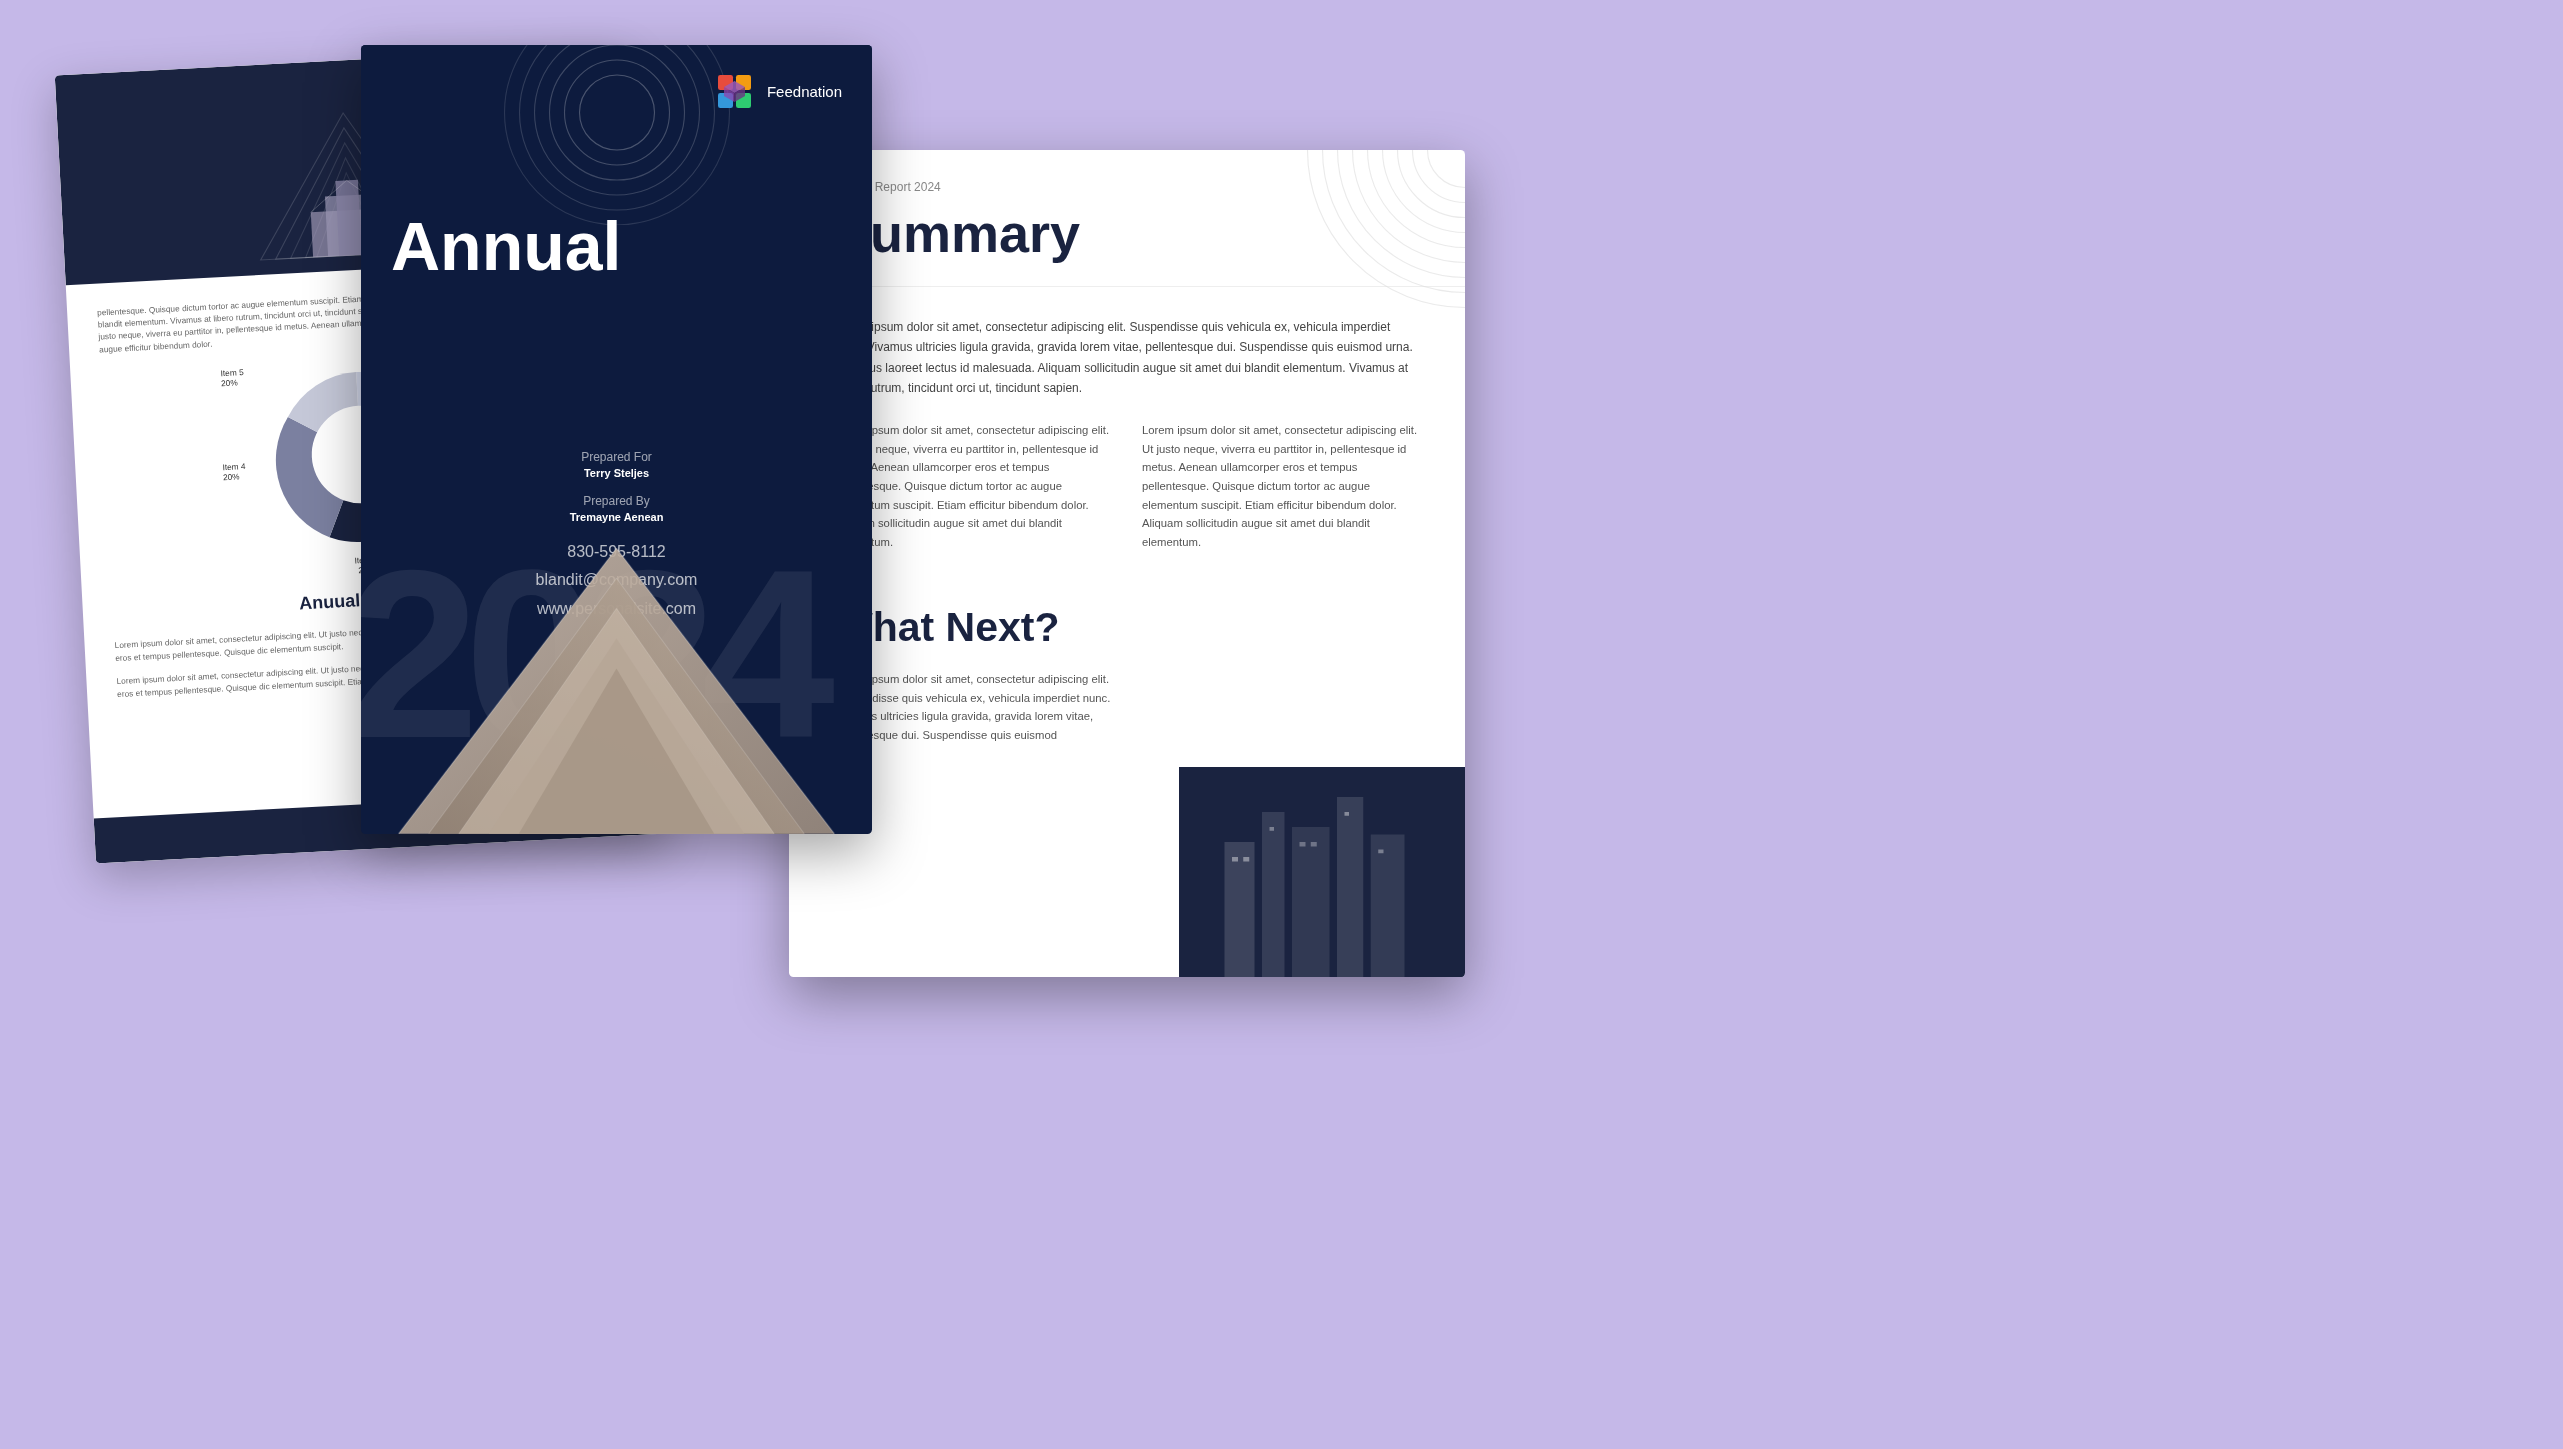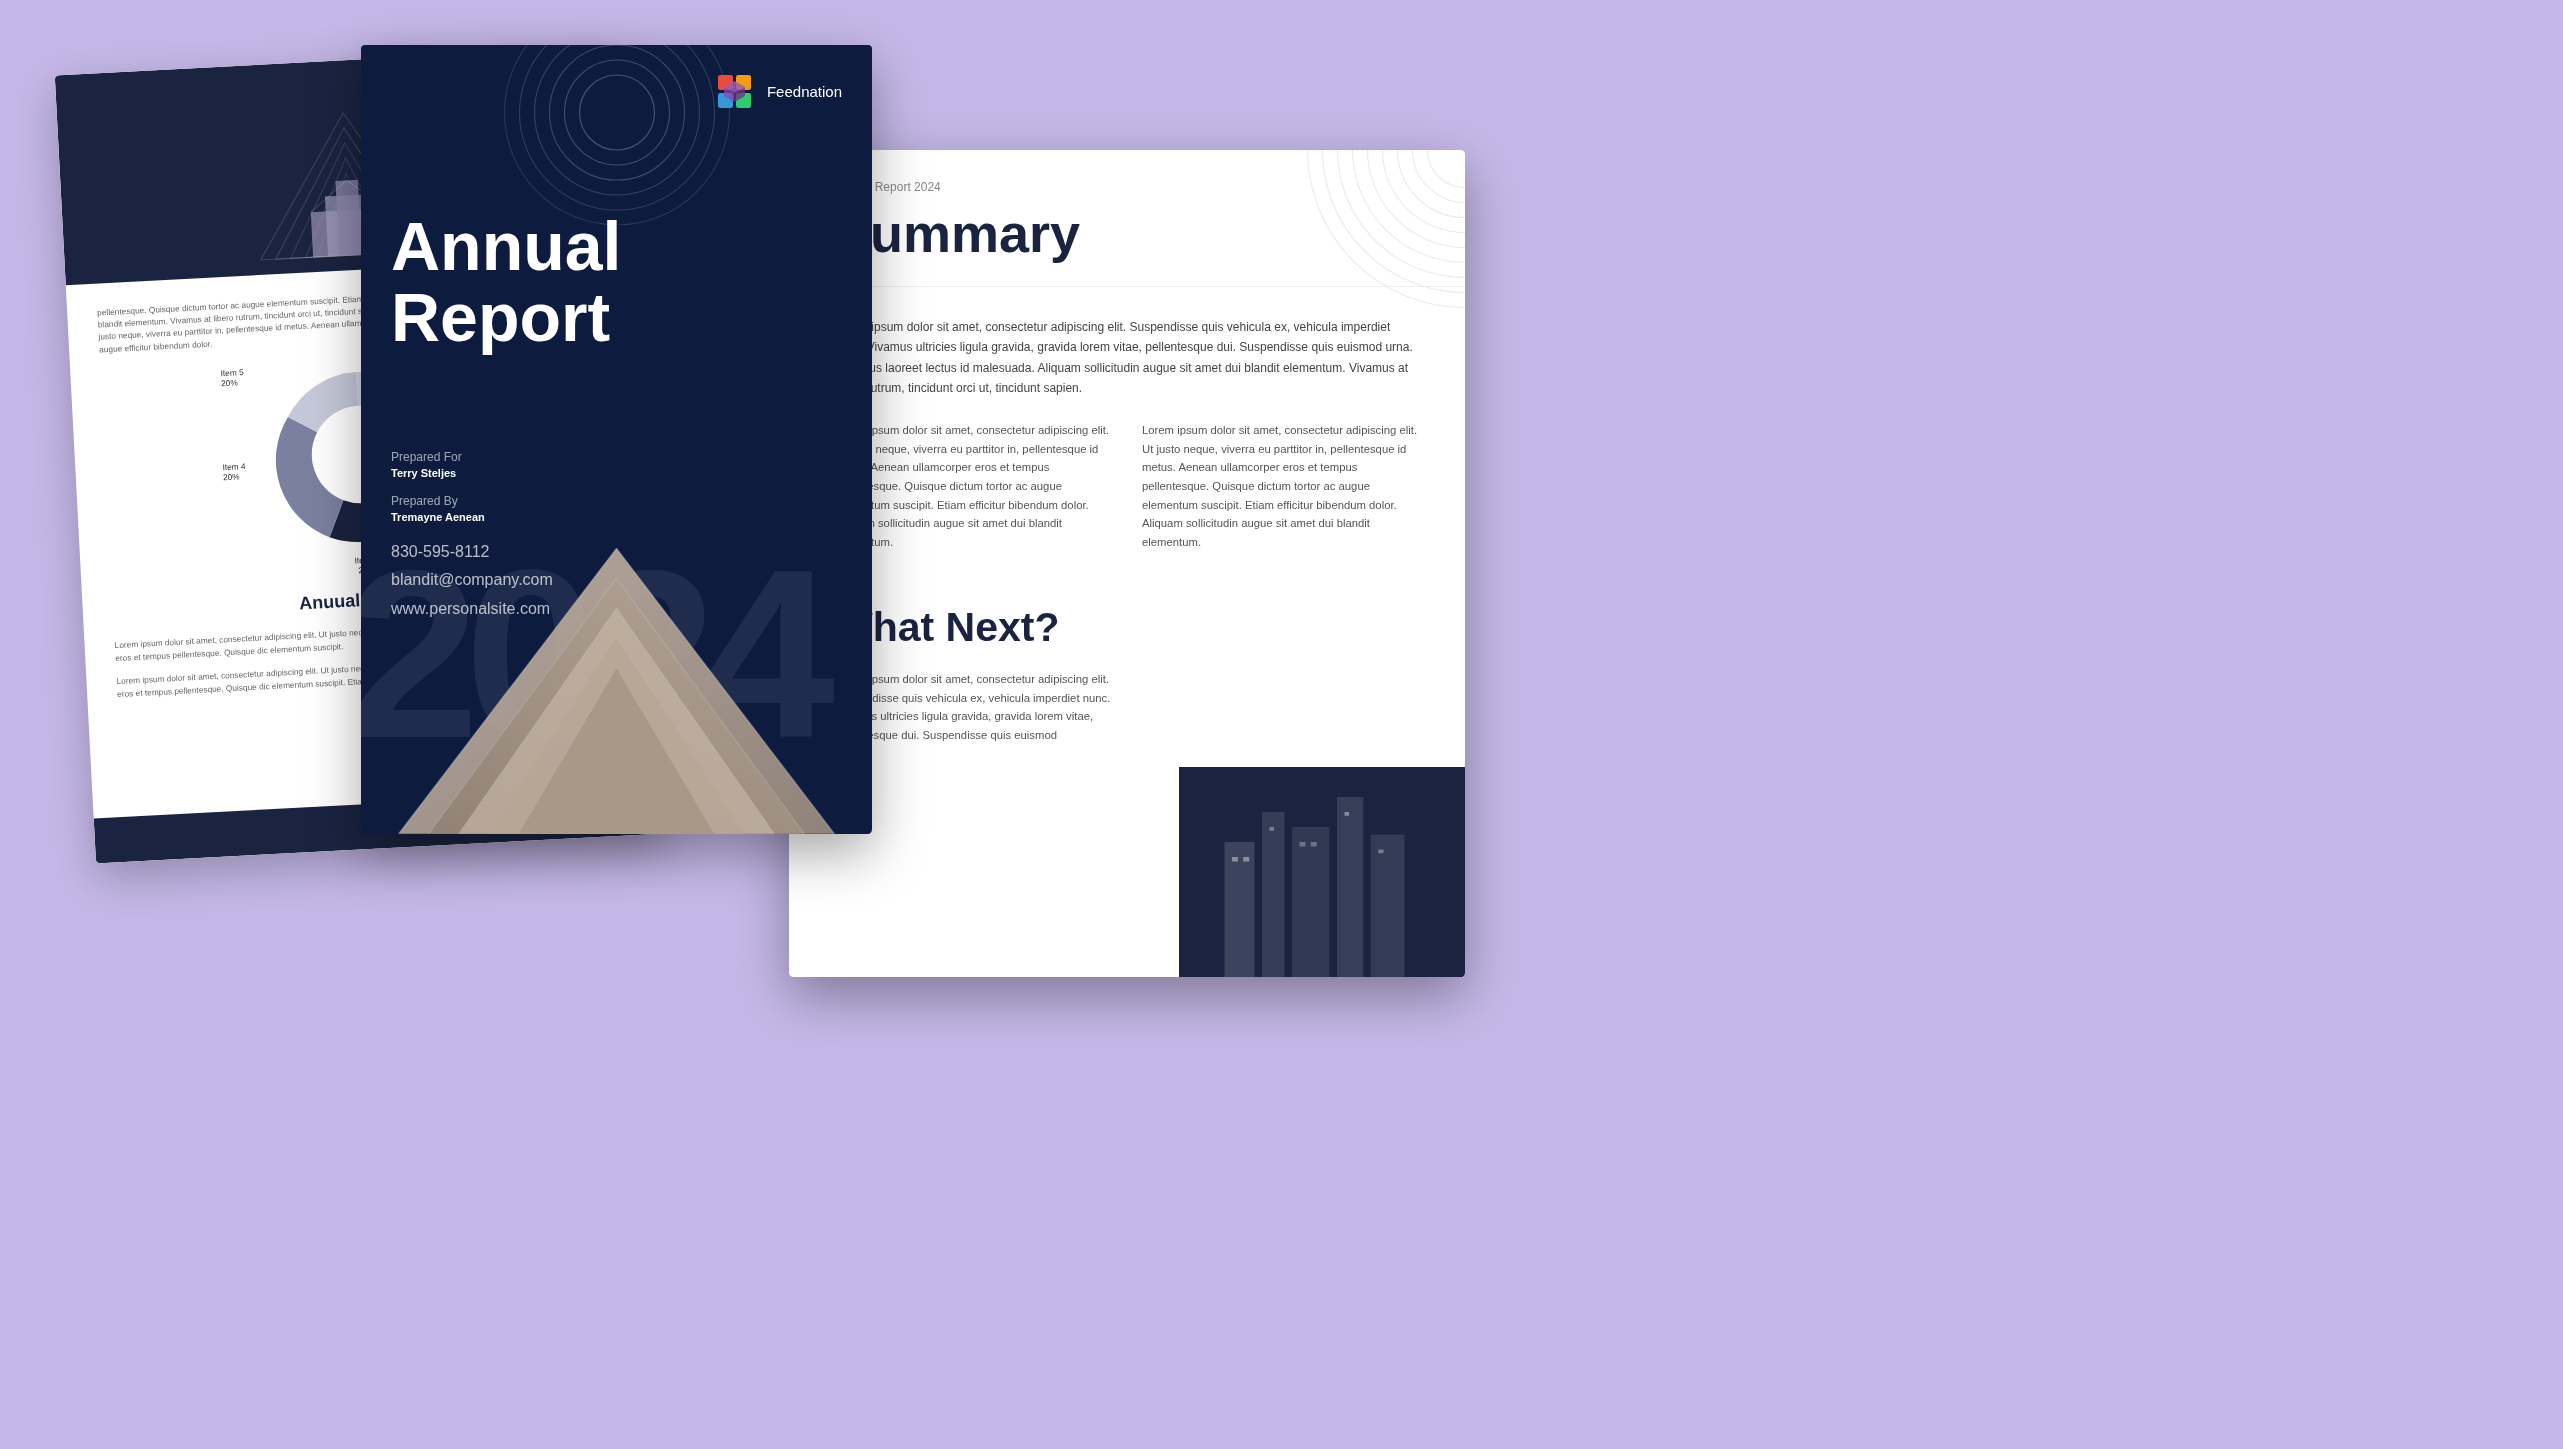--- a/index.html
+++ b/index.html
@@ -361,25 +361,24 @@
         <polygon points="8,16 22,24 22,36 8,28" fill="#8e44ad" opacity="0.75"></polygon>
         <polygon points="22,24 36,16 36,28 22,36" fill="#6c3483" opacity="0.8"></polygon>
       </svg>
       <span class="logo-name">Feednation</span>
     </div>
   </div>
 
   <div class="title-area" style="position:absolute;top:150px;left:30px;right:30px;">
     <div class="report-title" style="font-size:68px;font-weight:900;color:#ffffff;line-height:1.05;margin-top:16px;">
       <div>Annual</div>
-      <div>Report</div>
     </div>
   </div>
 
-  <div style="position:absolute;bottom:210px;left:30px;right:30px;">
+  <div style="position:absolute;bottom:210px;left:30px;right:30px;text-align:center;">
     <div class="report-info-label">Prepared For</div>
     <div class="report-info-value">Terry Steljes</div>
     <div class="report-info-label">Prepared By</div>
     <div class="report-info-value">Tremayne Aenean</div>
     <div class="report-info-contact">
       <div>830-595-8112</div>
       <div>blandit@company.com</div>
       <div>www.personalsite.com</div>
     </div>
   </div>

